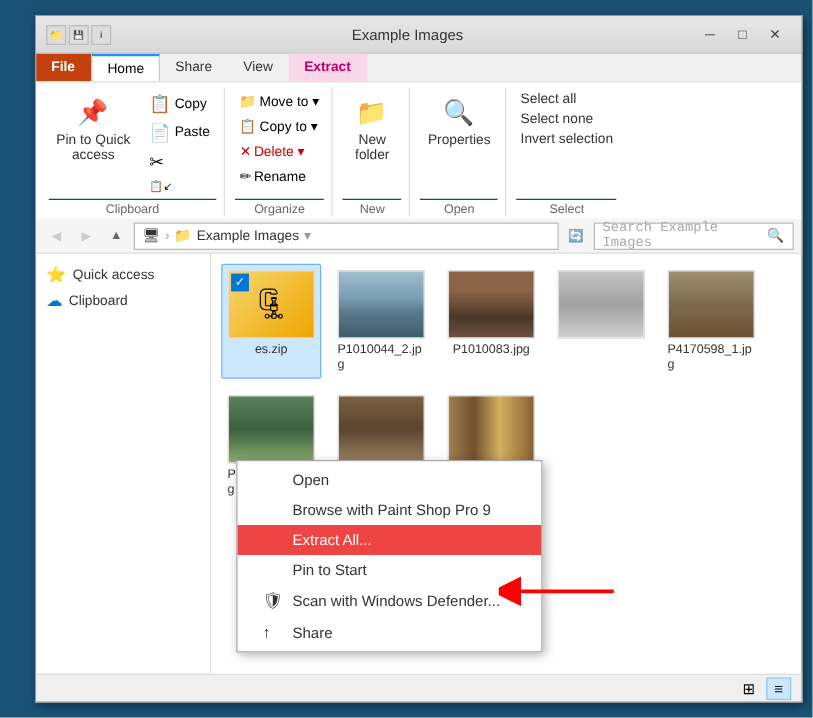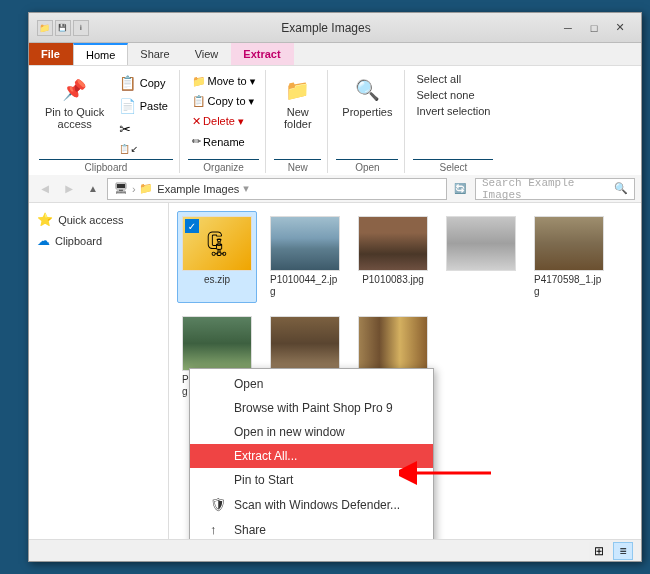--- a/index.html
+++ b/index.html
@@ -647,24 +647,20 @@
 
       <div class="context-menu">
         <div class="cm-item">
           <span class="cm-icon"></span>
           <span>Open</span>
         </div>
         <div class="cm-item">
           <span class="cm-icon"></span>
           <span>Browse with Paint Shop Pro 9</span>
         </div>
-        <div class="cm-item">
-          <span class="cm-icon"></span>
-          <span>Open in new window</span>
-        </div>
         <div class="cm-item highlighted">
           <span class="cm-icon"></span>
           <span>Extract All...</span>
         </div>
         <div class="cm-item">
           <span class="cm-icon"></span>
           <span>Pin to Start</span>
         </div>
         <div class="cm-item">
           <span class="cm-icon">🛡</span>

